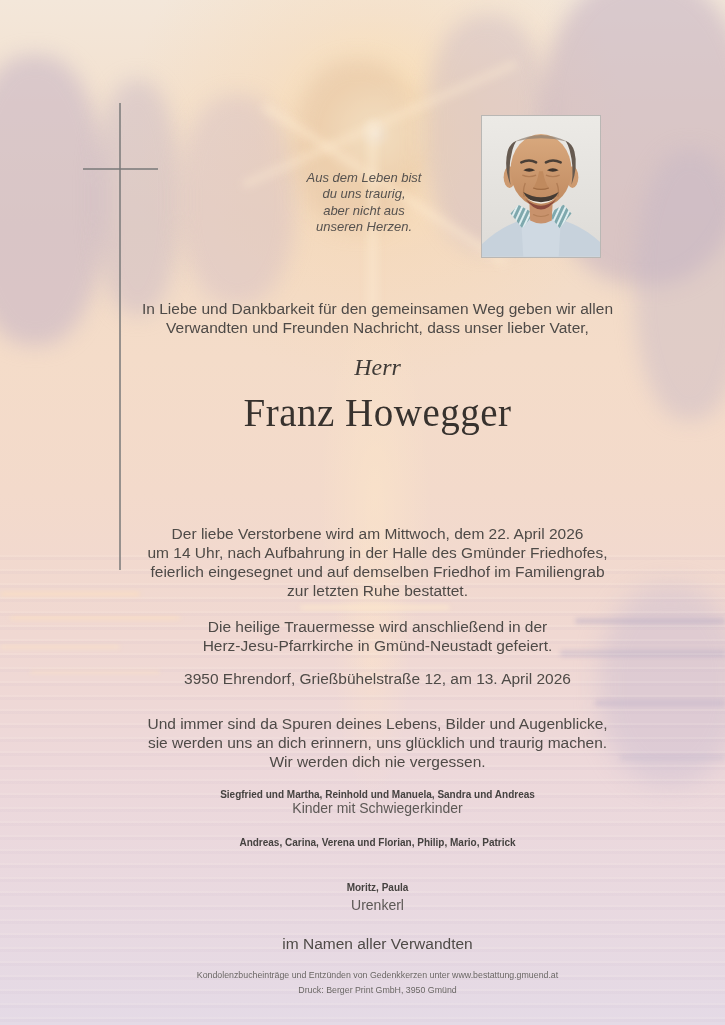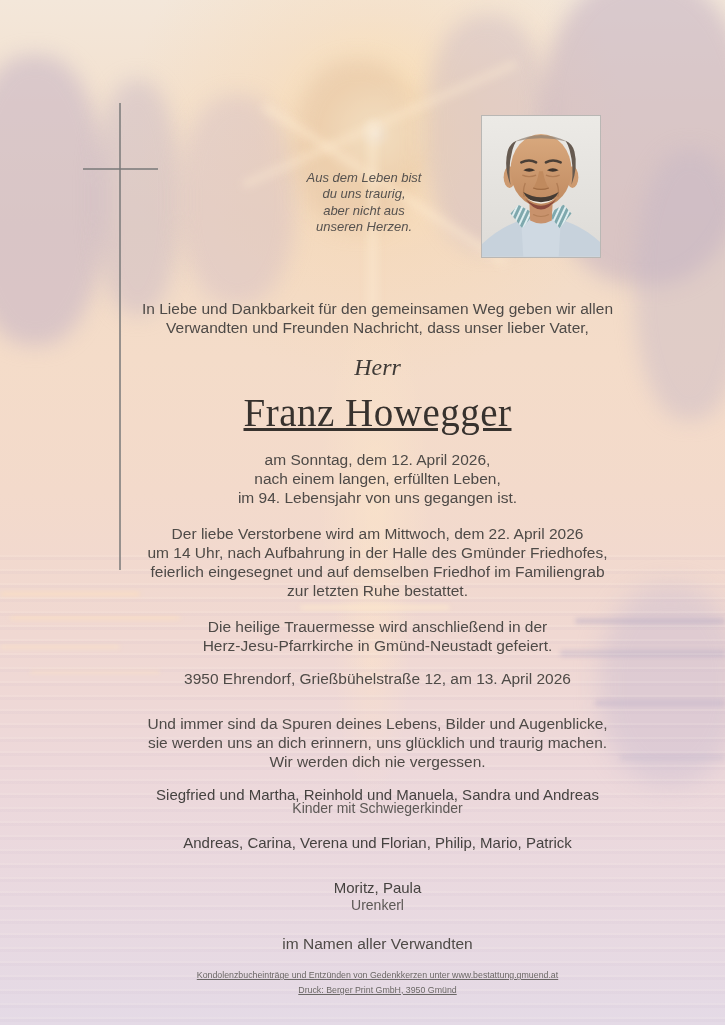--- a/index.html
+++ b/index.html
@@ -18,22 +18,22 @@
   .ripples{position:absolute;left:0;right:0;top:555px;bottom:0;
     background:repeating-linear-gradient(180deg, rgba(255,246,235,0.12) 0 2px, rgba(190,170,195,0.08) 2px 5px, rgba(255,255,255,0) 5px 14px);}
   .cross-v{position:absolute;left:119px;top:103px;width:2px;height:467px;background:rgba(120,120,120,0.75);}
   .cross-h{position:absolute;left:83px;top:168px;width:75px;height:2px;background:rgba(120,120,120,0.75);}
   .photo{position:absolute;left:481px;top:115px;width:120px;height:143px;border:1px solid #b9b7b4;background:#e9e8e5;box-sizing:border-box;}
   .photo svg{display:block;width:100%;height:100%;}
   .tb{position:absolute;left:30px;right:0;text-align:center;color:#4e4a47;}
   .quote{position:absolute;left:3px;right:0;top:141px;text-align:center;font-size:13px;line-height:16.3px;font-style:italic;color:#56524f;margin-top:29px;}
   .body-text{font-size:15.5px;line-height:19px;}
   .herr{top:354px;font-family:"Liberation Serif", serif;font-style:italic;font-size:24px;color:#403b37;}
-  .name{top:390px;font-family:"Liberation Serif", serif;font-size:39px;letter-spacing:0.5px;color:#37322e;text-decoration:underline;}
-  .bold-names{font-size:15px;font-weight:normal;color:#454240;line-height:18px;}
+  .name{top:390px;font-family:"Liberation Serif", serif;font-size:39px;letter-spacing:0.5px;color:#37322e;}
+  .bold-names{font-size:10px;font-weight:bold;color:#454240;line-height:18px;}
   .relation{font-size:14px;color:#5c5855;line-height:15px;}
   .footer-text{font-size:8.8px;line-height:14.5px;color:#6a6765;}
 </style>
 </head>
 <body>
 
 <div class="page">
 
   <div class="blob" style="left:-35px;top:55px;width:140px;height:290px;background:rgba(196,178,196,0.55);"></div>
   <div class="blob" style="left:95px;top:80px;width:85px;height:235px;background:rgba(196,178,196,0.42);"></div>
@@ -129,25 +129,20 @@
 
   <div class="tb body-text" style="top:299px;">
     <div>In Liebe und Dankbarkeit für den gemeinsamen Weg geben wir allen</div>
     <div>Verwandten und Freunden Nachricht, dass unser lieber Vater,</div>
   </div>
 
   <div class="tb herr">Herr</div>
 
   <div class="tb name">Franz Howegger</div>
 
-  <div class="tb body-text" style="top:450px;">
-    <div>am Sonntag, dem 12. April 2026,</div>
-    <div>nach einem langen, erfüllten Leben,</div>
-    <div>im 94. Lebensjahr von uns gegangen ist.</div>
-  </div>
 
   <div class="tb body-text" style="top:524px;">
     <div>Der liebe Verstorbene wird am Mittwoch, dem 22. April 2026</div>
     <div>um 14 Uhr, nach Aufbahrung in der Halle des Gmünder Friedhofes,</div>
     <div>feierlich eingesegnet und auf demselben Friedhof im Familiengrab</div>
     <div>zur letzten Ruhe bestattet.</div>
   </div>
 
   <div class="tb body-text" style="top:617px;">
     <div>Die heilige Trauermesse wird anschließend in der</div>
@@ -165,18 +160,18 @@
   <div class="tb bold-names" style="top:786px;">Siegfried und Martha, Reinhold und Manuela, Sandra und Andreas</div>
   <div class="tb relation" style="top:801px;">Kinder mit Schwiegerkinder</div>
 
   <div class="tb bold-names" style="top:834px;">Andreas, Carina, Verena und Florian, Philip, Mario, Patrick</div>
 
   <div class="tb bold-names" style="top:879px;">Moritz, Paula</div>
   <div class="tb relation" style="top:898px;">Urenkerl</div>
 
   <div class="tb body-text" style="top:934px;">im Namen aller Verwandten</div>
 
-  <div class="tb footer-text" style="top:968px;text-decoration:underline;">
+  <div class="tb footer-text" style="top:968px;">
     <div>Kondolenzbucheinträge und Entzünden von Gedenkkerzen unter www.bestattung.gmuend.at</div>
     <div>Druck: Berger Print GmbH, 3950 Gmünd</div>
   </div>
 
 </div>
 
 </body></html>

